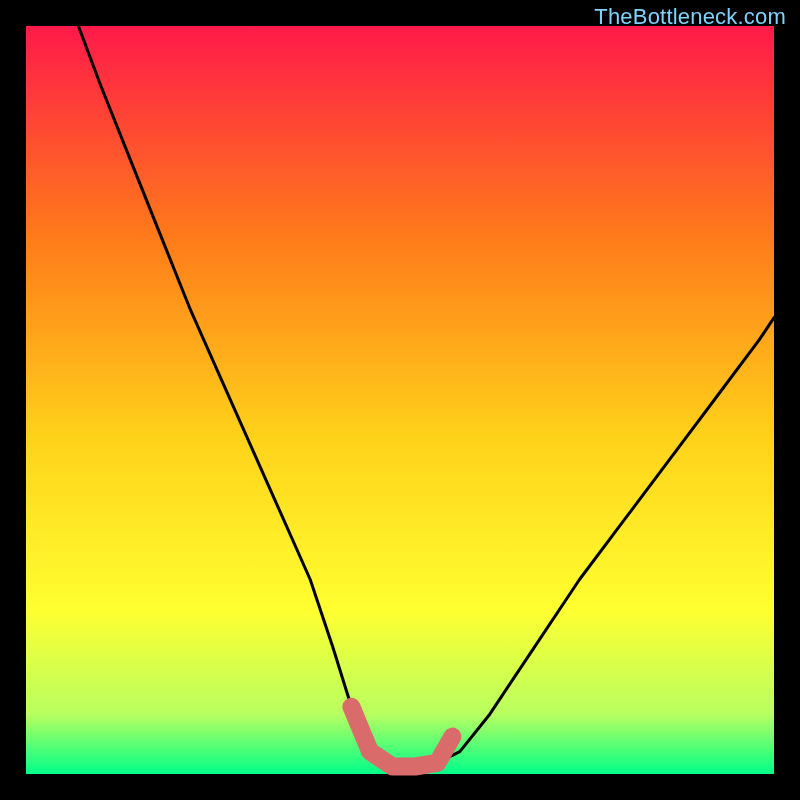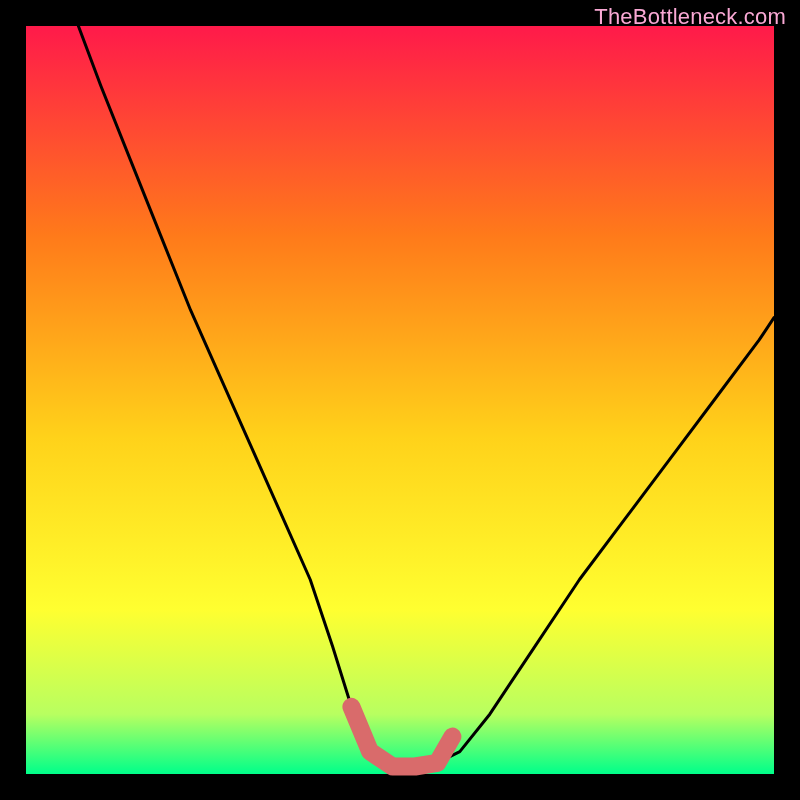--- a/index.html
+++ b/index.html
@@ -14,21 +14,21 @@
   .stage {
     position: relative;
     width: 800px;
     height: 800px;
     background: #000;
   }
   .watermark {
     position: absolute;
     top: 4px;
     right: 14px;
-    color: #f9a8d4;
+    color: #7dd3fc;
     font-size: 22px;
     font-weight: 400;
     letter-spacing: 0.2px;
     z-index: 10;
   }
   svg {
     position: absolute;
     top: 0;
     left: 0;
   }

